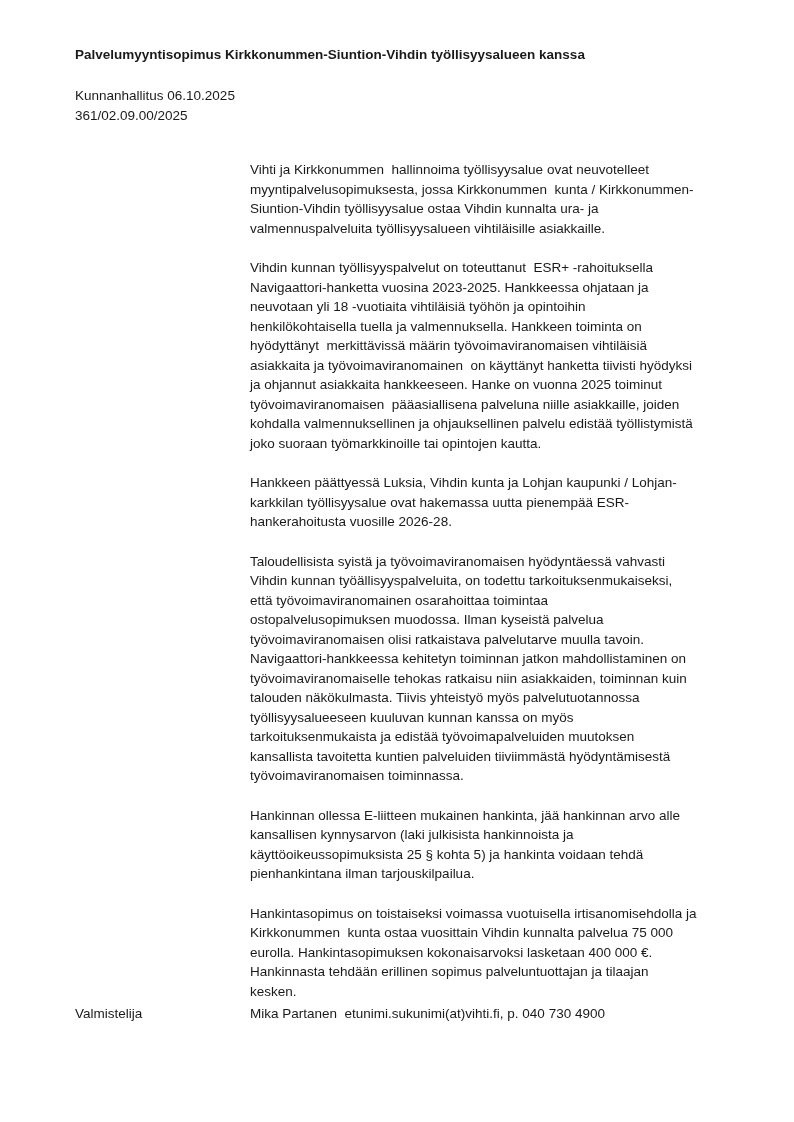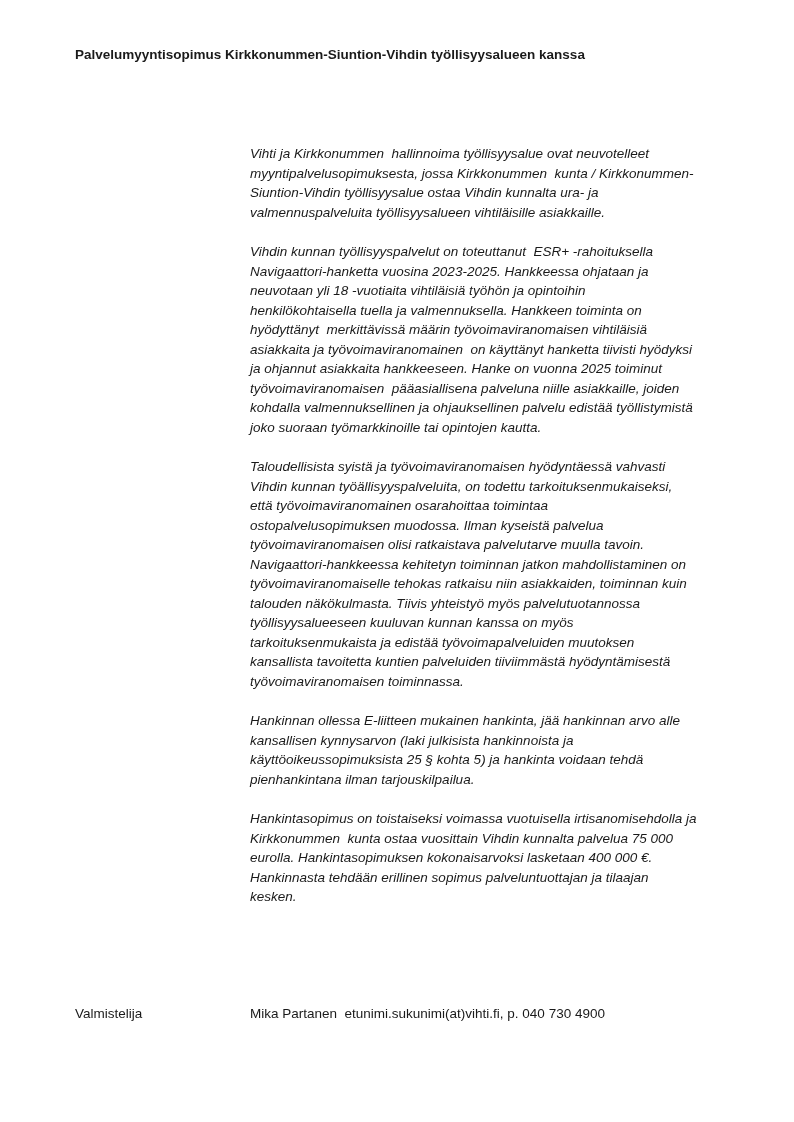--- a/index.html
+++ b/index.html
@@ -29,23 +29,22 @@
     position: absolute;
     left: 75px;
     top: 86px;
   }
   .meta-line {
     white-space: pre-wrap;
   }
   .doc-body {
     position: absolute;
     left: 250px;
-    top: 144px;
+    top: 160px;
     width: 520px;
-    font-style: italic;
   }
   .paragraph {
     white-space: pre-wrap;
     margin: 0 0 20px 0;
   }
   .preparer-row {
     position: absolute;
     left: 0;
     top: 1004px;
     width: 794px;
@@ -63,36 +62,43 @@
     white-space: pre-wrap;
   }
 </style>
 </head>
 <body>
 
 <div class="page">
 
   <div class="doc-title">Palvelumyyntisopimus Kirkkonummen-Siuntion-Vihdin työllisyysalueen kanssa</div>
 
+  <div class="doc-meta">
+    <div class="meta-line">Kunnanhallitus 06.10.2025</div>
+    <div class="meta-line">361/02.09.00/2025</div>
+  </div>
 
   <div class="doc-body">
     <p class="paragraph">Vihti ja Kirkkonummen  hallinnoima työllisyysalue ovat neuvotelleet
 myyntipalvelusopimuksesta, jossa Kirkkonummen  kunta / Kirkkonummen-
 Siuntion-Vihdin työllisyysalue ostaa Vihdin kunnalta ura- ja
 valmennuspalveluita työllisyysalueen vihtiläisille asiakkaille.</p>
     <p class="paragraph">Vihdin kunnan työllisyyspalvelut on toteuttanut  ESR+ -rahoituksella
 Navigaattori-hanketta vuosina 2023-2025. Hankkeessa ohjataan ja
 neuvotaan yli 18 -vuotiaita vihtiläisiä työhön ja opintoihin
 henkilökohtaisella tuella ja valmennuksella. Hankkeen toiminta on
 hyödyttänyt  merkittävissä määrin työvoimaviranomaisen vihtiläisiä
 asiakkaita ja työvoimaviranomainen  on käyttänyt hanketta tiivisti hyödyksi
 ja ohjannut asiakkaita hankkeeseen. Hanke on vuonna 2025 toiminut
 työvoimaviranomaisen  pääasiallisena palveluna niille asiakkaille, joiden
 kohdalla valmennuksellinen ja ohjauksellinen palvelu edistää työllistymistä
 joko suoraan työmarkkinoille tai opintojen kautta.</p>
+    <p class="paragraph">Hankkeen päättyessä Luksia, Vihdin kunta ja Lohjan kaupunki / Lohjan-
+karkkilan työllisyysalue ovat hakemassa uutta pienempää ESR-
+hankerahoitusta vuosille 2026-28.</p>
     <p class="paragraph">Taloudellisista syistä ja työvoimaviranomaisen hyödyntäessä vahvasti
 Vihdin kunnan työällisyyspalveluita, on todettu tarkoituksenmukaiseksi,
 että työvoimaviranomainen osarahoittaa toimintaa
 ostopalvelusopimuksen muodossa. Ilman kyseistä palvelua
 työvoimaviranomaisen olisi ratkaistava palvelutarve muulla tavoin.
 Navigaattori-hankkeessa kehitetyn toiminnan jatkon mahdollistaminen on
 työvoimaviranomaiselle tehokas ratkaisu niin asiakkaiden, toiminnan kuin
 talouden näkökulmasta. Tiivis yhteistyö myös palvelutuotannossa
 työllisyysalueeseen kuuluvan kunnan kanssa on myös
 tarkoituksenmukaista ja edistää työvoimapalveluiden muutoksen

